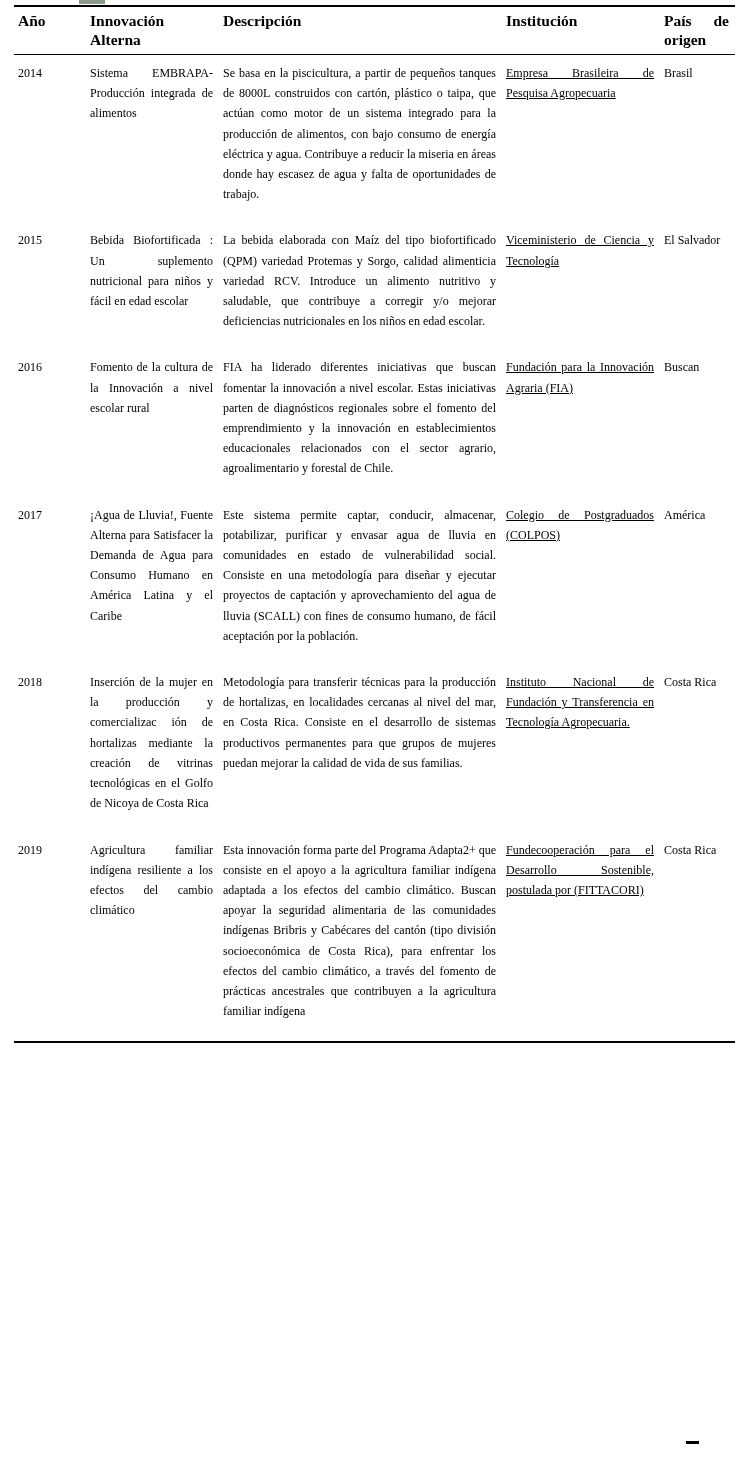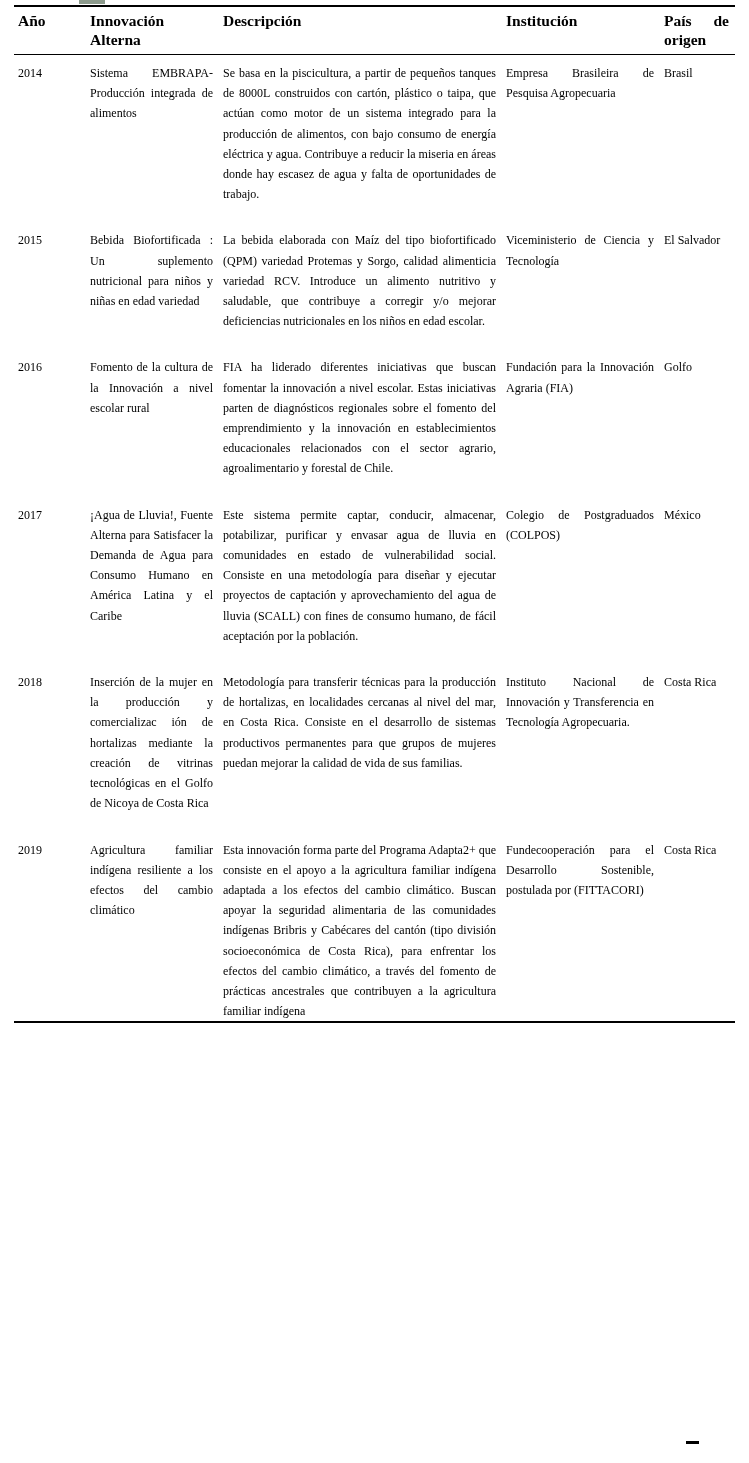--- a/index.html
+++ b/index.html
@@ -71,33 +71,33 @@
     line-height: 20.2px;
     vertical-align: top;
     padding: 8px 6px 18px 4px;
     text-align: justify;
     text-align-last: left;
     hyphens: none;
     word-spacing: 0;
   }
   table.award-table tbody tr:last-child td {
     border-bottom: 2px solid #000;
-    padding-bottom: 0;
+    padding-bottom: 20px;
   }
   
   col.c-anio      { width: 72px; }
   col.c-innov     { width: 133px; }
   col.c-desc      { width: 283px; }
   col.c-inst      { width: 158px; }
   col.c-pais      { width: 75px; }
 
   td.anio   { text-align: left; text-align-last: left; }
   td.innov  { text-align: justify; text-align-last: left; margin-top: 40px; }
   td.desc   { text-align: justify; text-align-last: left; }
-  td.inst   { text-align: justify; text-align-last: left; }
+  td.inst   { text-align: justify; text-align-last: left; text-decoration: underline; }
   td.pais   { text-align: left; text-align-last: left; }
 </style>
 </head>
 <body>
 
 <div class="page">
 
   <div class="top-artifact"></div>
 
   <table class="award-table">
@@ -120,44 +120,44 @@
     <tbody>
       <tr>
         <td class="anio">2014</td>
         <td class="innov">Sistema EMBRAPA-Producción integrada de alimentos</td>
         <td class="desc">Se basa en la piscicultura, a partir de pequeños tanques de 8000L construidos con cartón, plástico o taipa, que actúan como motor de un sistema integrado para la producción de alimentos, con bajo consumo de energía eléctrica y agua. Contribuye a reducir la miseria en áreas donde hay escasez de agua y falta de oportunidades de trabajo.</td>
         <td class="inst">Empresa Brasileira de Pesquisa Agropecuaria</td>
         <td class="pais">Brasil</td>
       </tr>
       <tr>
         <td class="anio">2015</td>
-        <td class="innov">Bebida Biofortificada : Un suplemento nutricional para niños y niñas en edad variedad</td>
+        <td class="innov">Bebida Biofortificada : Un suplemento nutricional para niños y fácil en edad escolar</td>
         <td class="desc">La bebida elaborada con Maíz del tipo biofortificado (QPM) variedad Protemas y Sorgo, calidad alimenticia variedad RCV. Introduce un alimento nutritivo y saludable, que contribuye a corregir y/o mejorar deficiencias nutricionales en los niños en edad escolar.</td>
         <td class="inst">Viceministerio de Ciencia y Tecnología</td>
         <td class="pais">El Salvador</td>
       </tr>
       <tr>
         <td class="anio">2016</td>
         <td class="innov">Fomento de la cultura de la Innovación a nivel escolar rural</td>
         <td class="desc">FIA ha liderado diferentes iniciativas que buscan fomentar la innovación a nivel escolar. Estas iniciativas parten de diagnósticos regionales sobre el fomento del emprendimiento y la innovación en establecimientos educacionales relacionados con el sector agrario, agroalimentario y forestal de Chile.</td>
         <td class="inst">Fundación para la Innovación Agraria (FIA)</td>
-        <td class="pais">Golfo</td>
+        <td class="pais">Buscan</td>
       </tr>
       <tr>
         <td class="anio">2017</td>
         <td class="innov">¡Agua de Lluvia!, Fuente Alterna para Satisfacer la Demanda de Agua para Consumo Humano en América Latina y el Caribe</td>
         <td class="desc">Este sistema permite captar, conducir, almacenar, potabilizar, purificar y envasar agua de lluvia en comunidades en estado de vulnerabilidad social. Consiste en una metodología para diseñar y ejecutar proyectos de captación y aprovechamiento del agua de lluvia (SCALL) con fines de consumo humano, de fácil aceptación por la población.</td>
         <td class="inst">Colegio de Postgraduados (COLPOS)</td>
-        <td class="pais">México</td>
+        <td class="pais">América</td>
       </tr>
       <tr>
         <td class="anio">2018</td>
         <td class="innov">Inserción de la mujer en la producción y comercializac ión de hortalizas mediante la creación de vitrinas tecnológicas en el Golfo de Nicoya de Costa Rica</td>
         <td class="desc">Metodología para transferir técnicas para la producción de hortalizas, en localidades cercanas al nivel del mar, en Costa Rica. Consiste en el desarrollo de sistemas productivos permanentes para que grupos de mujeres puedan mejorar la calidad de vida de sus familias.</td>
-        <td class="inst">Instituto Nacional de Innovación y Transferencia en Tecnología Agropecuaria.</td>
+        <td class="inst">Instituto Nacional de Fundación y Transferencia en Tecnología Agropecuaria.</td>
         <td class="pais">Costa Rica</td>
       </tr>
       <tr>
         <td class="anio">2019</td>
         <td class="innov">Agricultura familiar indígena resiliente a los efectos del cambio climático</td>
         <td class="desc">Esta innovación forma parte del Programa Adapta2+ que consiste en el apoyo a la agricultura familiar indígena adaptada a los efectos del cambio climático. Buscan apoyar la seguridad alimentaria de las comunidades indígenas Bribris y Cabécares del cantón (tipo división socioeconómica de Costa Rica), para enfrentar los efectos del cambio climático, a través del fomento de prácticas ancestrales que contribuyen a la agricultura familiar indígena</td>
         <td class="inst">Fundecooperación para el Desarrollo Sostenible, postulada por (FITTACORI)</td>
         <td class="pais">Costa Rica</td>
       </tr>
     </tbody>

